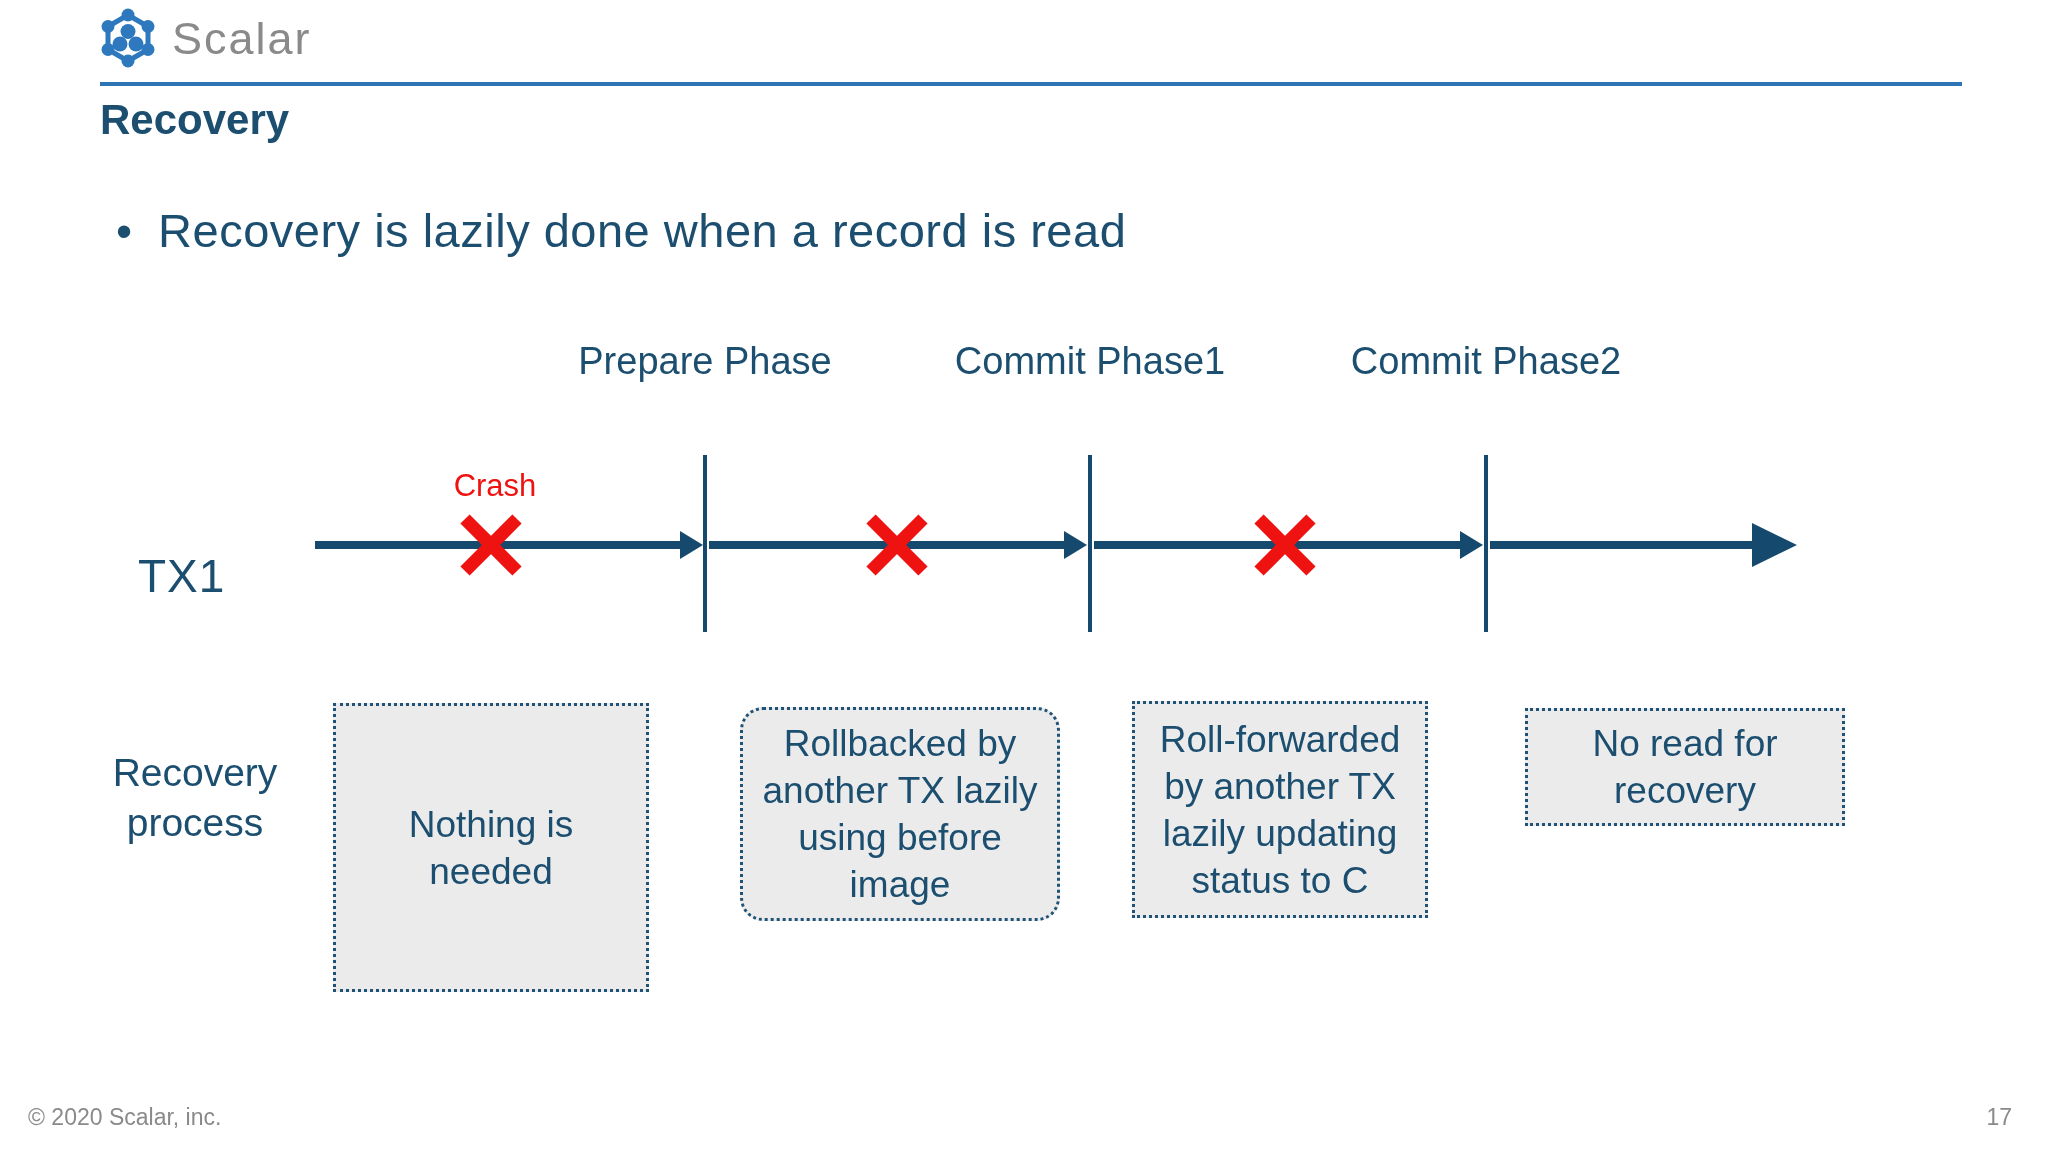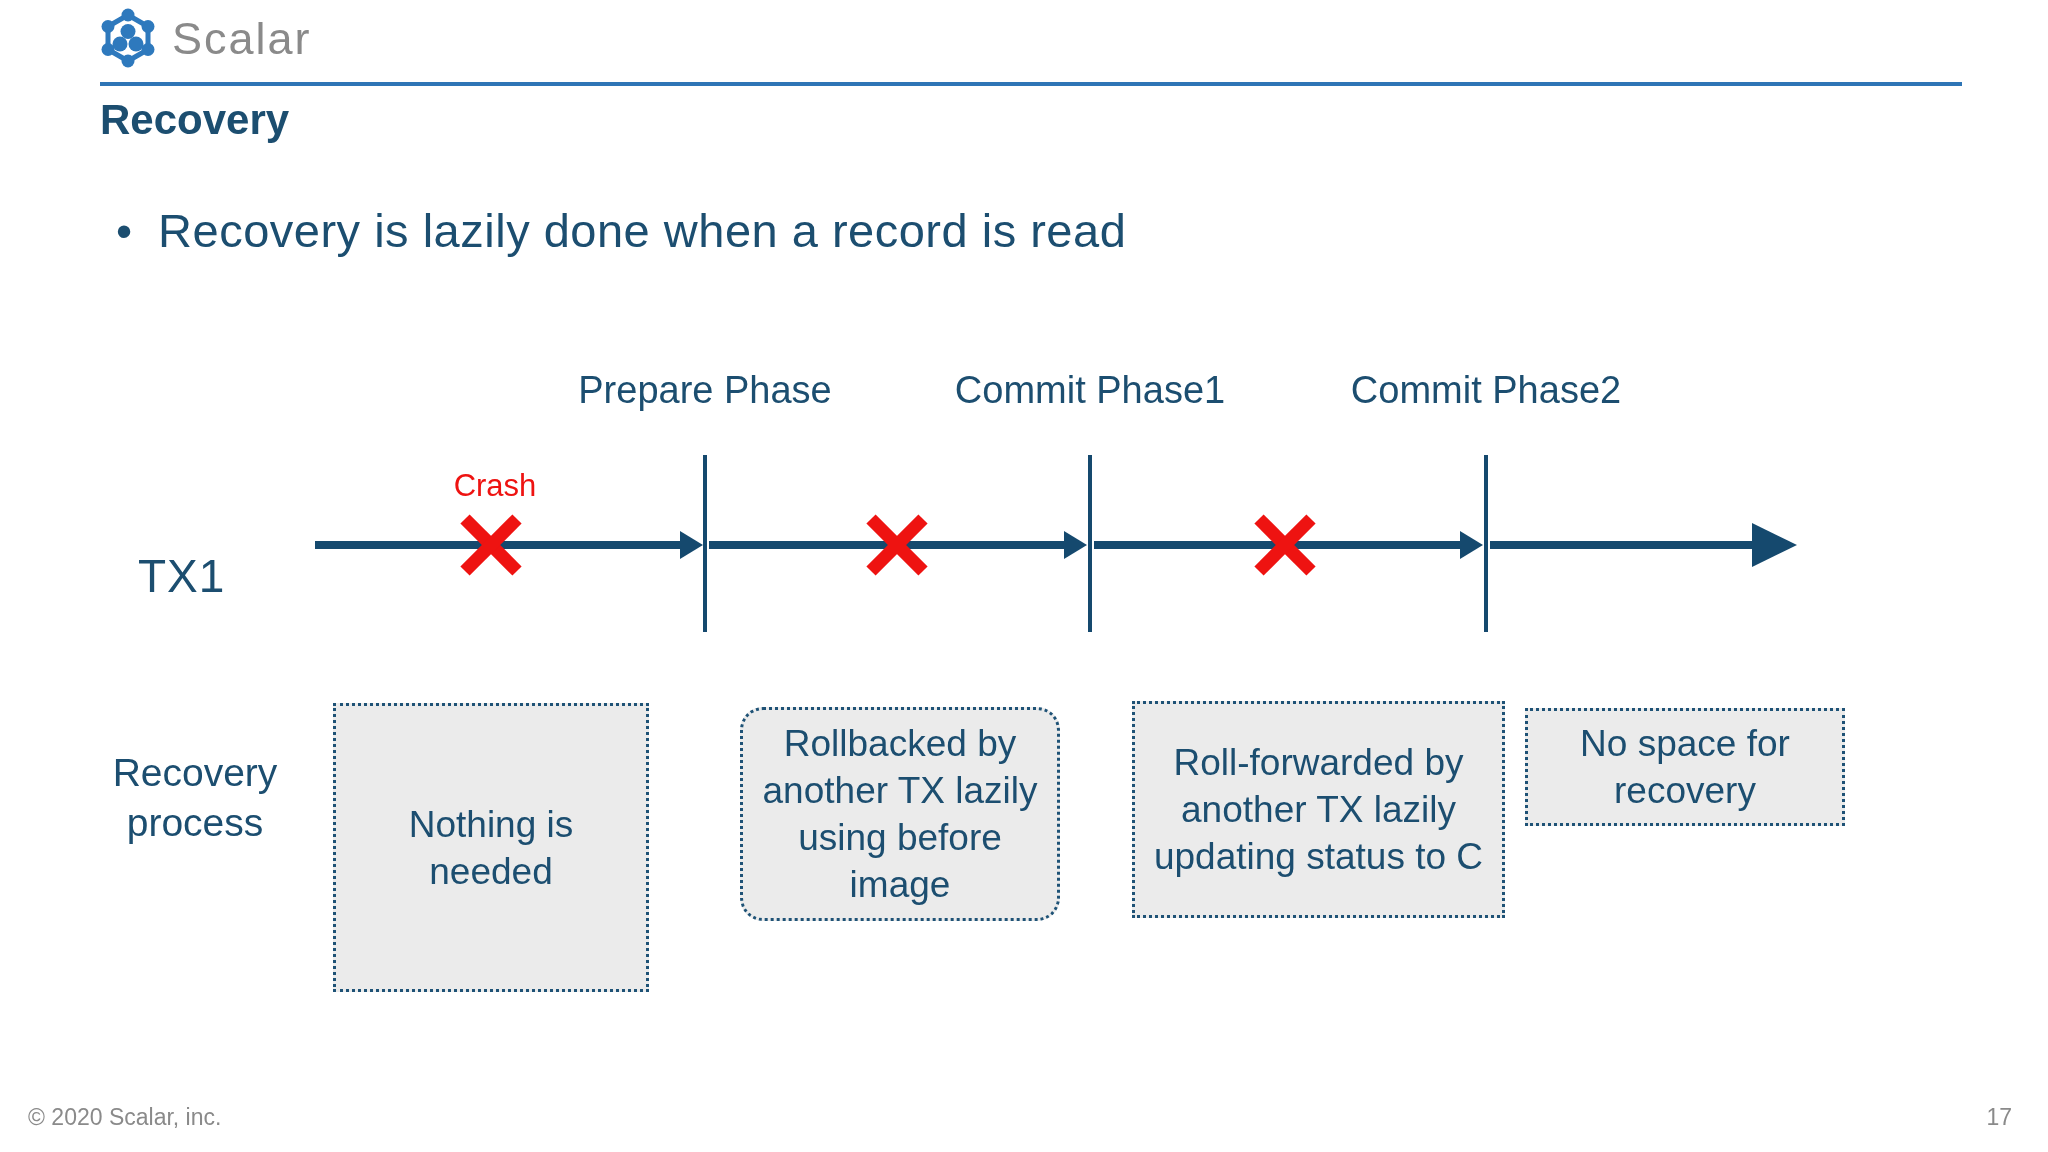--- a/index.html
+++ b/index.html
@@ -32,21 +32,21 @@
 
   
   .slide-title{left:100px;top:96px;font-size:42px;font-weight:700;color:var(--navy);}
   .bullet-row{left:116px;top:200px;display:flex;align-items:flex-start;}
   .bullet-dot{font-size:46px;line-height:62px;margin-right:26px;}
   .bullet-text{font-size:47px;line-height:62px;letter-spacing:0.5px;}
 
   
   .phase-label{
     width:320px;text-align:center;font-size:38px;line-height:46px;color:var(--navy);
-    top:367px;
+    top:338px;
   }
   .phase-1{left:545px;}
   .phase-2{left:930px;}
   .phase-3{left:1326px;}
 
   .tx-label{left:138px;top:514px;width:110px;height:60px;line-height:60px;
     font-size:46px;color:var(--navy);letter-spacing:1px;margin-top:32px;}
   .crash-label{left:415px;top:468px;width:160px;text-align:center;
     font-size:31px;color:var(--crash-red);}
 
@@ -65,21 +65,21 @@
     border:3px dotted #1E5276;
     color:var(--navy);
     display:flex;flex-direction:column;justify-content:center;align-items:center;
     text-align:center;
     gap:20px;
   }
   .rec-box .main{font-size:37px;line-height:47px;}
   .rec-box .sub{font-size:34px;line-height:43px;}
   .box-1{left:333px;top:703px;width:316px;height:289px;padding:6px 16px;}
   .box-2{left:740px;top:707px;width:320px;height:214px;padding:6px 10px;border-radius:23px;}
-  .box-3{left:1132px;top:701px;width:373px;height:217px;padding:6px 12px;}
+  .box-3{left:1132px;top:701px;width:296px;height:217px;padding:6px 12px;}
   .box-4{left:1525px;top:708px;width:320px;height:118px;padding:6px 30px;}
 
   
   .footer-copyright{left:28px;top:1104px;font-size:23px;color:var(--gray-text);}
   .page-number{right:36px;top:1104px;font-size:23px;color:var(--gray-text);text-align:center;}
 </style>
 </head>
 <body>
 
 <svg class="abs logo-mark" viewBox="0 0 60 60">
@@ -149,17 +149,17 @@
 <div class="abs rec-box box-1">
   <span class="main">Nothing is needed</span>
 </div>
 <div class="abs rec-box box-2">
   <span class="main">Rollbacked by another TX lazily using before image</span>
 </div>
 <div class="abs rec-box box-3">
   <span class="main">Roll-forwarded by another TX lazily updating status to C</span>
 </div>
 <div class="abs rec-box box-4">
-  <span class="main">No space for recovery</span>
+  <span class="main">No read for recovery</span>
 </div>
 
 <div class="abs footer-copyright">© 2020 Scalar, inc.</div>
 <div class="abs page-number">17</div>
 
 </body></html>

